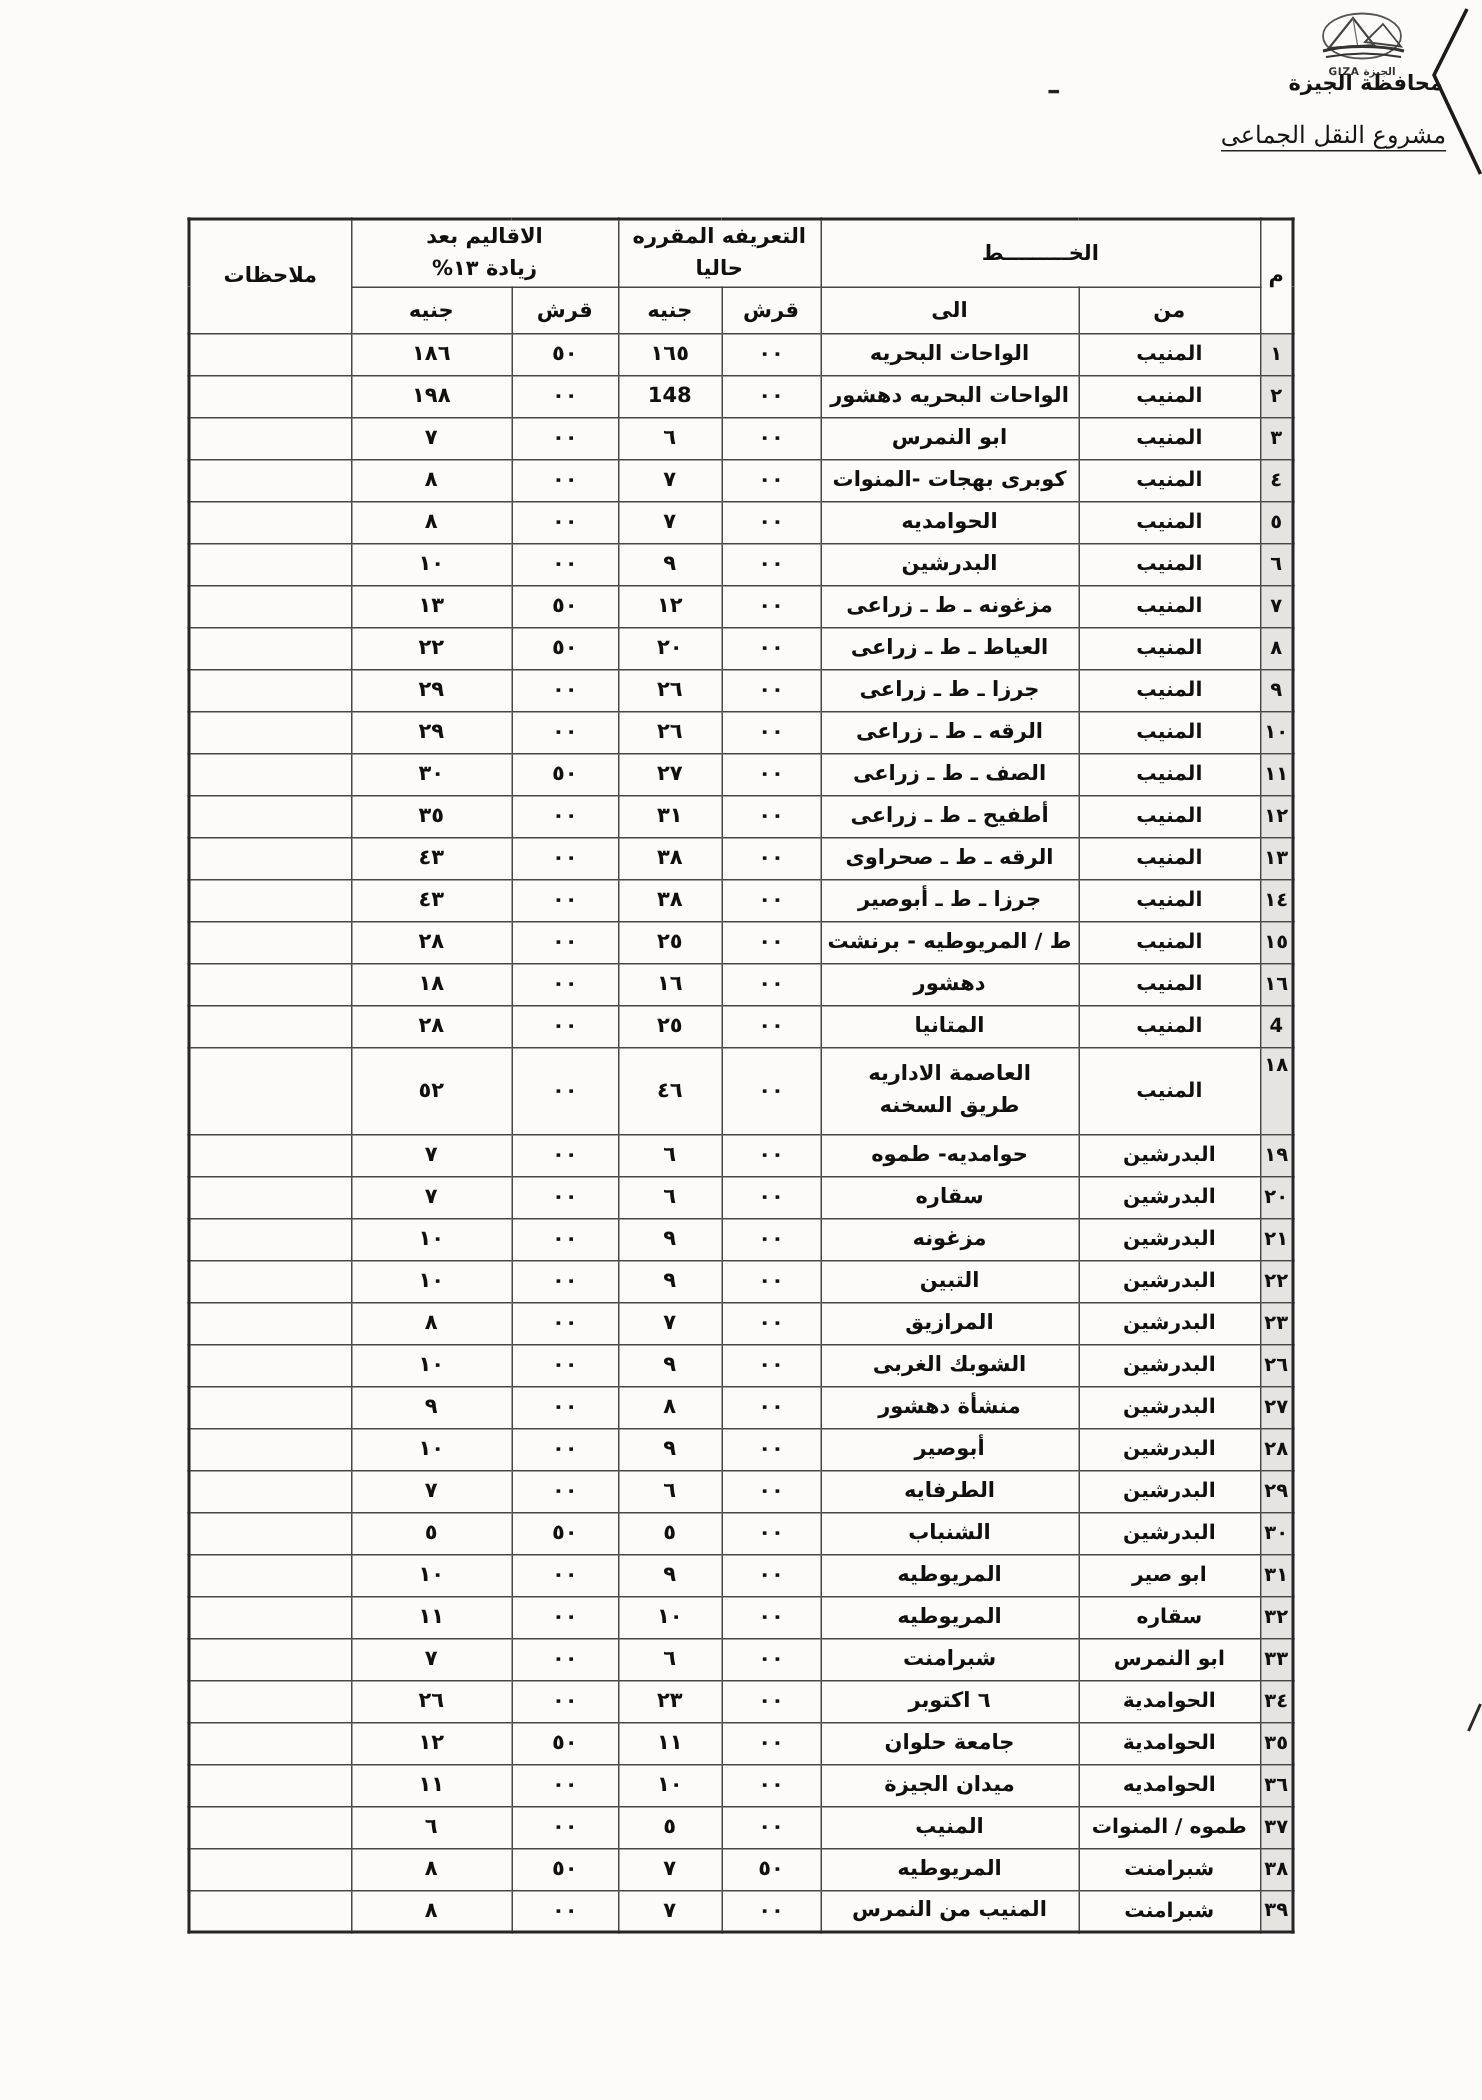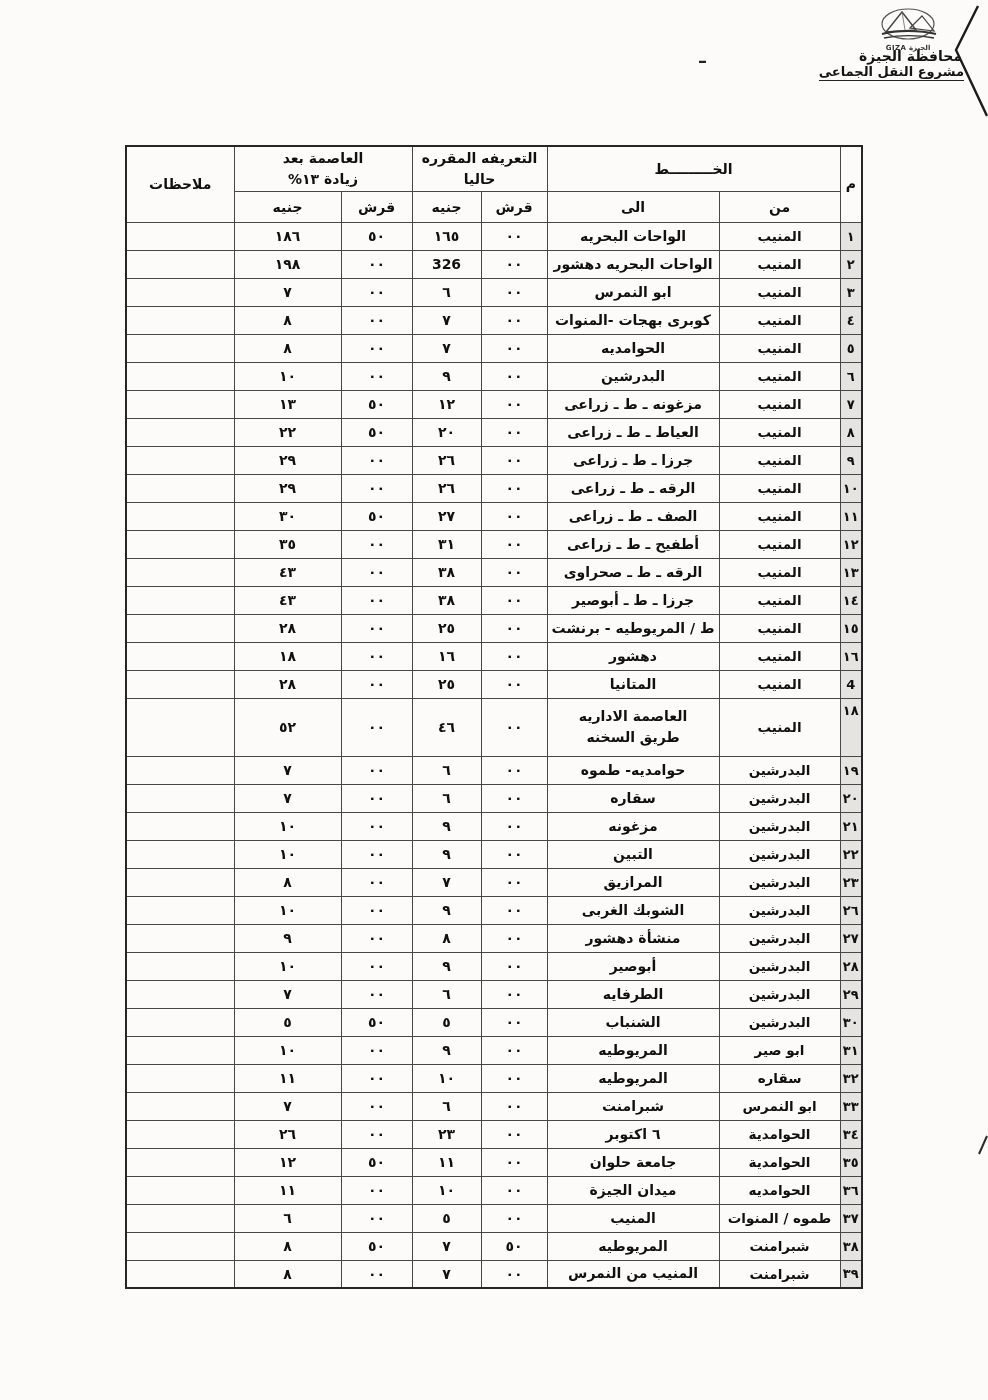--- a/index.html
+++ b/index.html
@@ -16,22 +16,22 @@
   .logo-caption{
     position:absolute;top:44px;left:868px;width:80px;
     text-align:center;font-size:7px;font-weight:bold;color:#333;
     direction:rtl;letter-spacing:.5px;
   }
   .org1{
     position:absolute;top:48px;right:26px;
     direction:rtl;font-size:14px;font-weight:bold;color:#141414;
   }
   .org2{
-    position:absolute;top:64px;right:24px;
-    direction:rtl;font-size:13px;font-weight:bold;color:#141414;
+    position:absolute;top:80px;right:24px;
+    direction:rtl;font-size:16px;font-weight:normal;color:#141414;
     border-bottom:1.5px solid #222;padding-bottom:1px;
   }
   .side-dash{
     position:absolute;top:50px;left:698px;
     font-size:18px;font-weight:bold;color:#222;
   }
   .page-title{
     position:absolute;top:80px;right:20px;
     direction:rtl;font-size:27px;font-weight:bold;color:#0a0a0a;
     border-bottom:3px solid #0a0a0a;padding:0 2px 3px 8px;
@@ -109,21 +109,21 @@
         <th rowspan="2">م</th>
         <th colspan="2">الخـــــــــط</th>
         <th colspan="2">
           <div class="hdr-2line">
             <div>التعريفه المقرره</div>
             <div>حاليا</div>
           </div>
         </th>
         <th colspan="2">
           <div class="hdr-2line">
-            <div>العاصمة بعد</div>
+            <div>الاقاليم بعد</div>
             <div>زيادة ١٣%</div>
           </div>
         </th>
         <th rowspan="2">ملاحظات</th>
       </tr>
       <tr class="h2">
         <th>من</th>
         <th>الى</th>
         <th>قرش</th>
         <th>جنيه</th>
@@ -140,21 +140,21 @@
           <td>١٦٥</td>
           <td>٥٠</td>
           <td>١٨٦</td>
           <td class="notes"></td>
         </tr>
         <tr>
           <td class="num">٢</td>
           <td class="from">المنيب</td>
           <td class="to">الواحات البحريه دهشور</td>
           <td>٠٠</td>
-          <td>326</td>
+          <td>148</td>
           <td>٠٠</td>
           <td>١٩٨</td>
           <td class="notes"></td>
         </tr>
         <tr>
           <td class="num">٣</td>
           <td class="from">المنيب</td>
           <td class="to">ابو النمرس</td>
           <td>٠٠</td>
           <td>٦</td>

